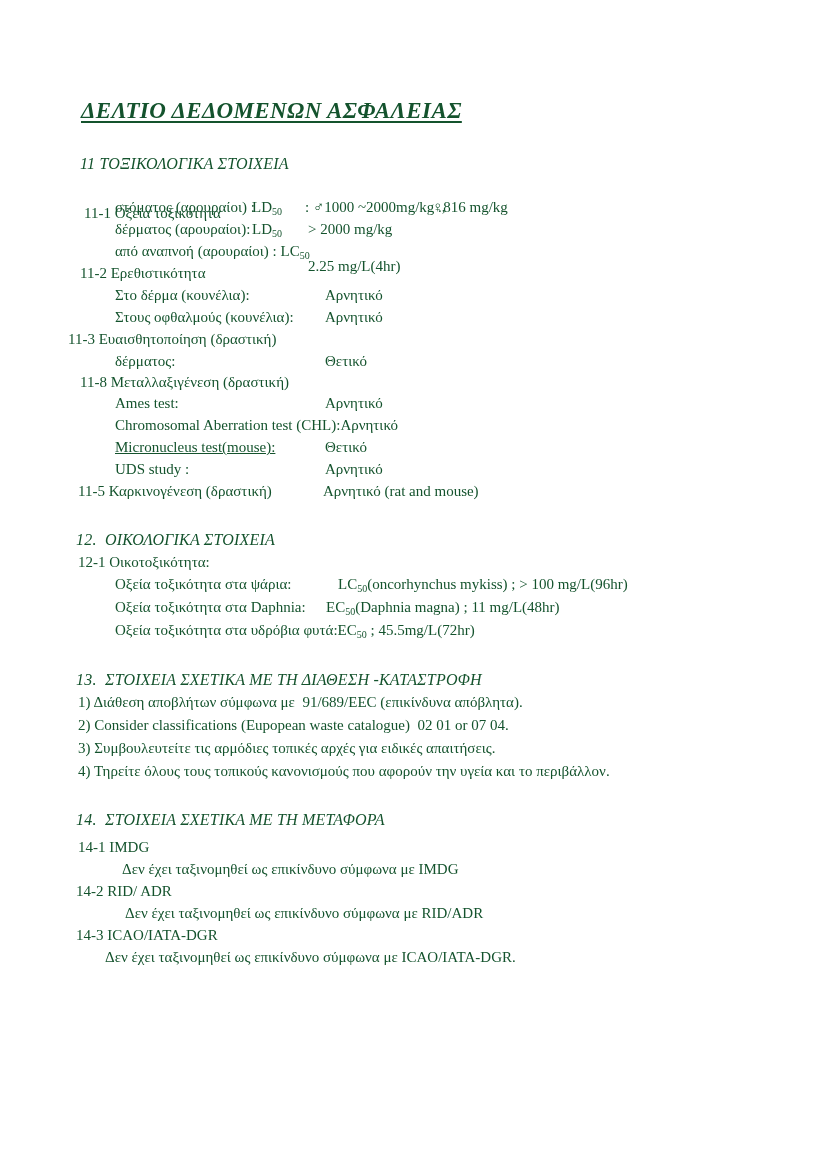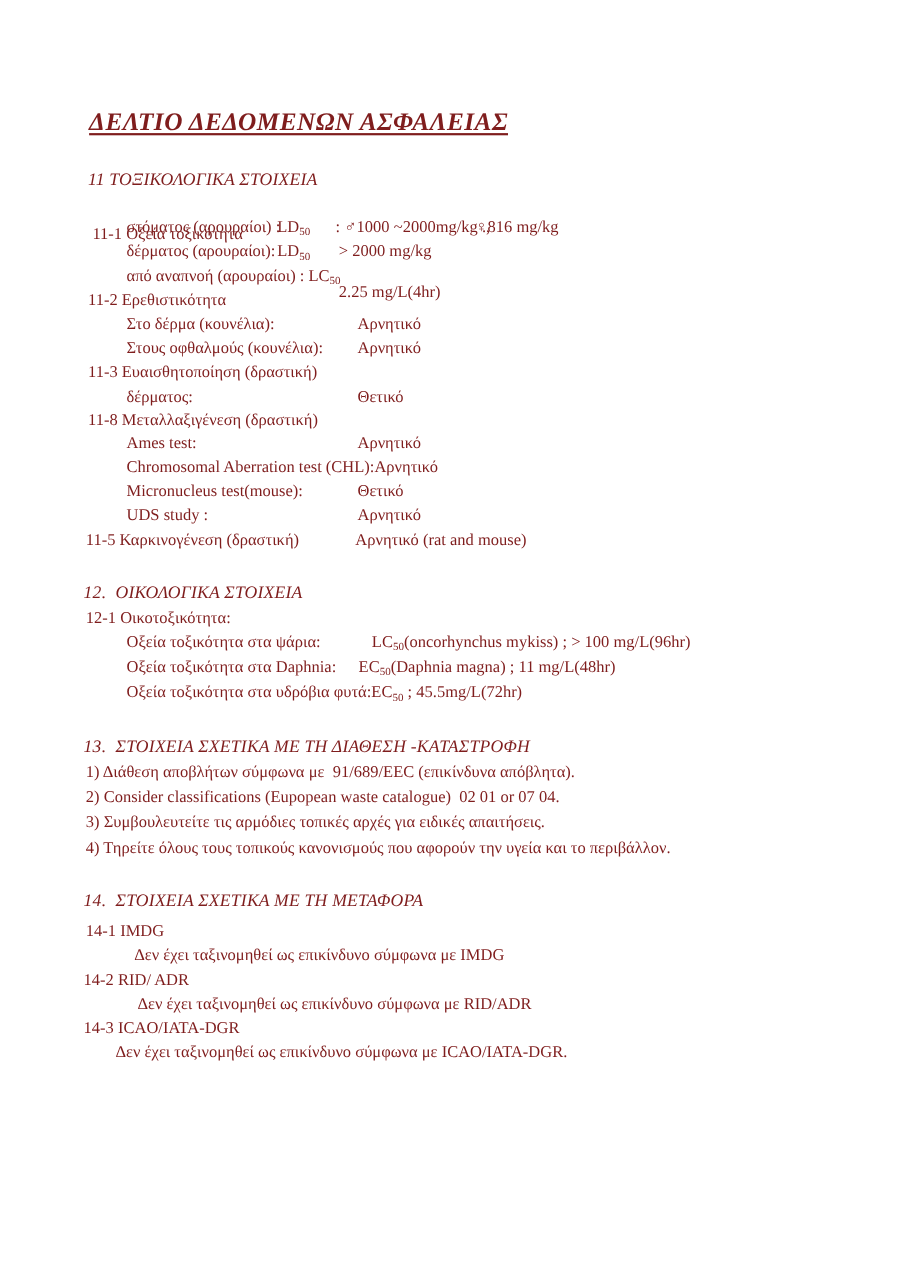--- a/index.html
+++ b/index.html
@@ -6,21 +6,21 @@
     margin: 0;
     padding: 0;
     background: #ffffff;
   }
   .page {
     position: relative;
     width: 822px;
     height: 968px;
     background: #ffffff;
     font-family: "Liberation Serif", "DejaVu Serif", serif;
-    color: #7f1d1d;
+    color: #14532d;
     overflow: hidden;
   }
   .line {
     position: absolute;
     left: 0;
     width: 100%;
     white-space: pre;
     font-size: 15px;
     line-height: 1.2;
   }
@@ -56,26 +56,26 @@
 <div class="page">
     <div class="line title" style="top: 97px;"><span class="seg" style="left: 81px;"><span>ΔΕΛΤΙΟ ΔΕΔΟΜΕΝΩΝ ΑΣΦΑΛΕΙΑΣ</span></span></div>
     <div class="line heading" style="top: 154px;"><span class="seg" style="left: 80px;"><span>11 ΤΟΞΙΚΟΛΟΓΙΚΑ ΣΤΟΙΧΕΙΑ</span></span></div>
     <div class="line body" style="top: 176px;"><span class="seg" style="left: 84px; margin-top: 28px;"><span>11-1 Οξεία τοξικότητα</span></span></div>
     <div class="line body" style="top: 198px;"><span class="seg" style="left: 115px;"><span>στόματος (αρουραίοι) :</span></span><span class="seg" style="left: 252px;"><span>LD</span><sub>50</sub></span><span class="seg" style="left: 305px;"><span>: ♂1000 ~2000mg/kg .,</span></span><span class="seg" style="left: 432px;"><span>♀816 mg/kg</span></span></div>
     <div class="line body" style="top: 220px;"><span class="seg" style="left: 115px;"><span>δέρματος (αρουραίοι):</span></span><span class="seg" style="left: 252px;"><span>LD</span><sub>50</sub></span><span class="seg" style="left: 308px;"><span>&gt; 2000 mg/kg</span></span></div>
     <div class="line body" style="top: 242px;"><span class="seg" style="left: 115px; text-align: right;"><span>από αναπνοή (αρουραίοι) : LC</span><sub>50</sub></span><span class="seg" style="left: 308px; margin-top: 15px;"><span>2.25 mg/L(4hr)</span></span></div>
     <div class="line body" style="top: 264px;"><span class="seg" style="left: 80px;"><span>11-2 Ερεθιστικότητα</span></span></div>
     <div class="line body" style="top: 286px;"><span class="seg" style="left: 115px;"><span>Στο δέρμα (κουνέλια):</span></span><span class="seg" style="left: 325px;"><span>Αρνητικό</span></span></div>
     <div class="line body" style="top: 308px;"><span class="seg" style="left: 115px;"><span>Στους οφθαλμούς (κουνέλια):</span></span><span class="seg" style="left: 325px;"><span>Αρνητικό</span></span></div>
-    <div class="line body" style="top: 330px;"><span class="seg" style="left: 80px;"><span>11-3 Ευαισθητοποίηση (δραστική)</span></span></div>
+    <div class="line body" style="top: 330px;"><span class="seg" style="left: 68px;"><span>11-3 Ευαισθητοποίηση (δραστική)</span></span></div>
     <div class="line body" style="top: 352px;"><span class="seg" style="left: 115px;"><span>δέρματος:</span></span><span class="seg" style="left: 325px;"><span>Θετικό</span></span></div>
     <div class="line body" style="top: 373px;"><span class="seg" style="left: 80px;"><span>11-8 Μεταλλαξιγένεση (δραστική)</span></span></div>
     <div class="line body" style="top: 394px;"><span class="seg" style="left: 115px;"><span>Ames test:</span></span><span class="seg" style="left: 325px;"><span>Αρνητικό</span></span></div>
     <div class="line body" style="top: 416px;"><span class="seg" style="left: 115px;"><span>Chromosomal Aberration test (CHL):Αρνητικό</span></span></div>
-    <div class="line body" style="top: 438px;"><span class="seg" style="left: 115px;"><span>Micronucleus test(mouse):</span></span><span class="seg" style="left: 325px;"><span>Θετικό</span></span></div>
+    <div class="line body" style="top: 438px;"><span class="seg" style="left: 115px; text-decoration: underline;"><span>Micronucleus test(mouse):</span></span><span class="seg" style="left: 325px;"><span>Θετικό</span></span></div>
     <div class="line body" style="top: 460px;"><span class="seg" style="left: 115px;"><span>UDS study :</span></span><span class="seg" style="left: 325px;"><span>Αρνητικό</span></span></div>
     <div class="line body" style="top: 482px;"><span class="seg" style="left: 78px;"><span>11-5 Καρκινογένεση (δραστική)</span></span><span class="seg" style="left: 323px;"><span>Αρνητικό (rat and mouse)</span></span></div>
     <div class="line heading" style="top: 530px;"><span class="seg" style="left: 76px;"><span>12.</span></span><span class="seg" style="left: 105px;"><span>ΟΙΚΟΛΟΓΙΚΑ ΣΤΟΙΧΕΙΑ</span></span></div>
     <div class="line body" style="top: 553px;"><span class="seg" style="left: 78px;"><span>12-1 Οικοτοξικότητα:</span></span></div>
     <div class="line body" style="top: 575px;"><span class="seg" style="left: 115px;"><span>Οξεία τοξικότητα στα ψάρια:</span></span><span class="seg" style="left: 338px;"><span>LC</span><sub>50</sub><span>(oncorhynchus mykiss) ; &gt; 100 mg/L(96hr)</span></span></div>
     <div class="line body" style="top: 598px;"><span class="seg" style="left: 115px;"><span>Οξεία τοξικότητα στα Daphnia:</span></span><span class="seg" style="left: 326px;"><span>EC</span><sub>50</sub><span>(Daphnia magna) ; 11 mg/L(48hr)</span></span></div>
     <div class="line body" style="top: 621px;"><span class="seg" style="left: 115px;"><span>Οξεία τοξικότητα στα υδρόβια φυτά:EC</span><sub>50</sub><span> ; 45.5mg/L(72hr)</span></span></div>
     <div class="line heading" style="top: 670px;"><span class="seg" style="left: 76px;"><span>13.</span></span><span class="seg" style="left: 105px;"><span>ΣΤΟΙΧΕΙΑ ΣΧΕΤΙΚΑ ΜΕ ΤΗ ΔΙΑΘΕΣΗ -ΚΑΤΑΣΤΡΟΦΗ</span></span></div>
     <div class="line body" style="top: 693px;"><span class="seg" style="left: 78px;"><span>1) Διάθεση αποβλήτων σύμφωνα με  91/689/EEC (επικίνδυνα απόβλητα).</span></span></div>
     <div class="line body" style="top: 716px;"><span class="seg" style="left: 78px;"><span>2) Consider classifications (Eupopean waste catalogue)  02 01 or 07 04.</span></span></div>

